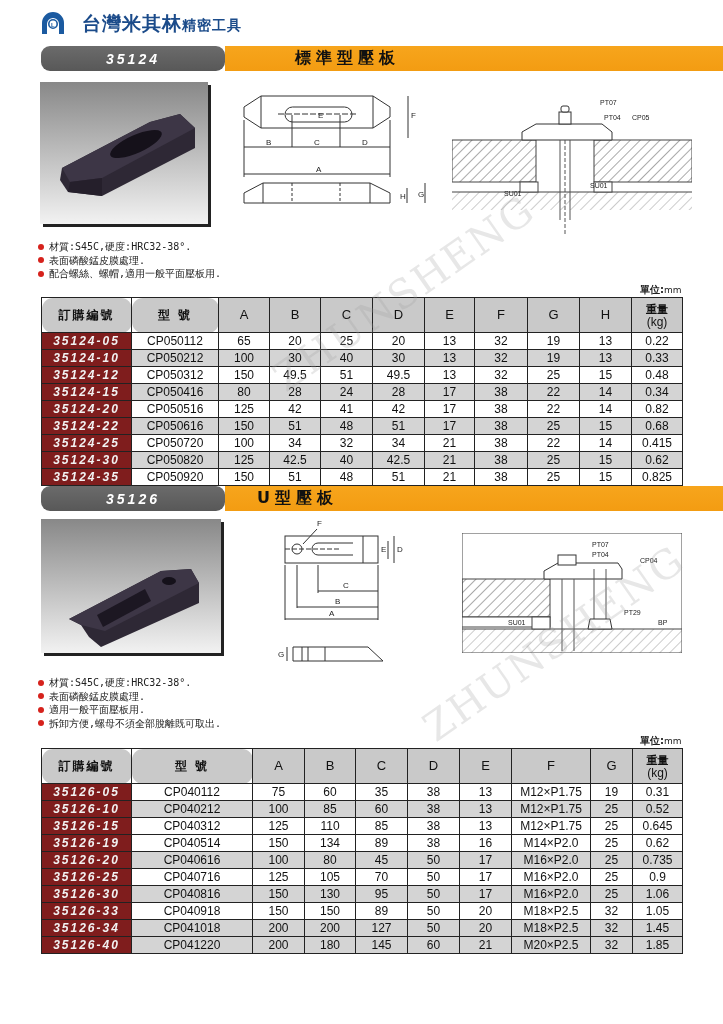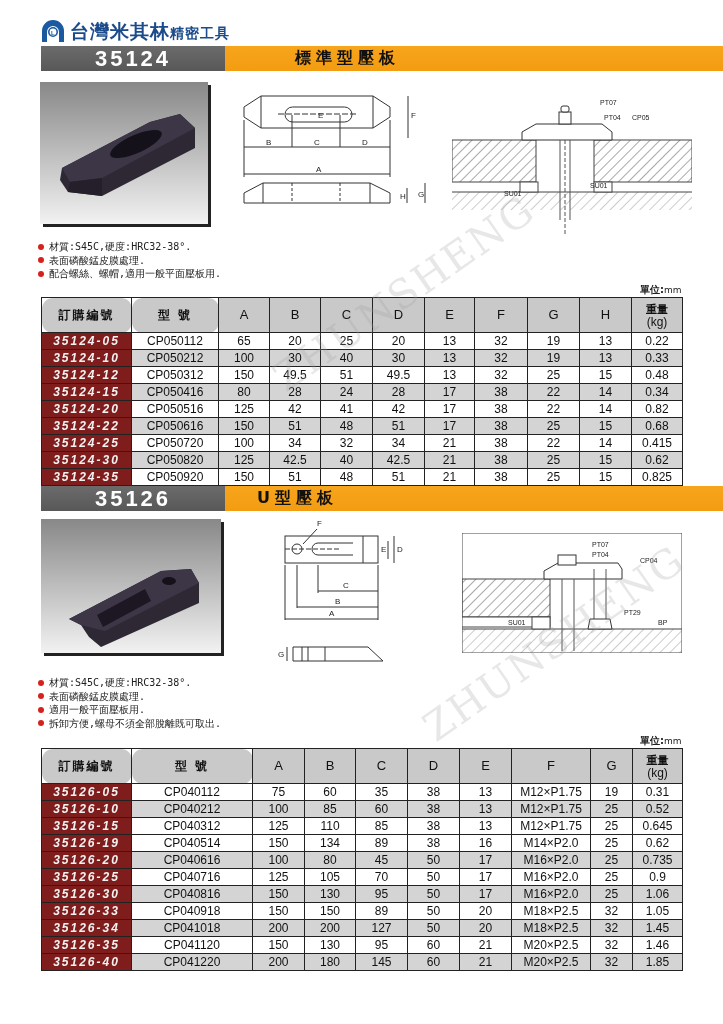--- a/index.html
+++ b/index.html
@@ -1,25 +1,25 @@
 <!DOCTYPE html>
 <html><head>
 <meta charset="utf-8">
 <style>
   html,body{margin:0;padding:0;background:#fff;}
   body{width:723px;height:1024px;position:relative;overflow:hidden;font-family:"Liberation Sans","DejaVu Sans",sans-serif;color:#111;}
   .abs{position:absolute;}
   
-  .brand{left:40px;top:18px;height:28px;display:flex;align-items:center;gap:4px;}
+  .brand{left:40px;top:10px;height:28px;display:flex;align-items:center;gap:16px;}
   .brand-logo{width:26px;height:24px;}
   .brand-name{font-family:"DejaVu Sans",sans-serif;font-size:19px;font-weight:bold;color:#1b4b8a;letter-spacing:1px;}
   .brand-name small{font-size:14px;}
   
   .banner{left:41px;height:25px;display:flex;width:682px;}
-  .banner .code{background:linear-gradient(#6b6b6b,#585858);color:#fff;font-weight:bold;font-size:22px;letter-spacing:3px;display:flex;align-items:center;justify-content:center;}
+  .banner .code{background:linear-gradient(#6b6b6b,#585858);color:#fff;font-style:italic;font-weight:bold;font-size:14px;letter-spacing:3px;display:flex;align-items:center;justify-content:center;border-radius:9px;}
   .banner .title{background:linear-gradient(#f7a51c,#f39c12);flex:1;font-family:"DejaVu Sans",sans-serif;font-size:16px;font-weight:bold;letter-spacing:5px;display:flex;align-items:center;padding-left:70px;color:#111;}
   
   .photo{background:linear-gradient(#888 0%,#b8b8b8 45%,#f2f2f2 100%);box-shadow:3px 3px 0 #222;}
   
   .bullets{left:38px;font-family:"DejaVu Sans Mono","DejaVu Sans",monospace;font-size:10px;line-height:13.5px;color:#222;}
   .bullets div{display:flex;align-items:center;}
   .dot{width:6px;height:6px;border-radius:50%;background:#d6221c;margin-right:5px;display:inline-block;flex:none;}
   .unit{font-family:"DejaVu Sans",sans-serif;font-size:10px;font-weight:bold;color:#222;}
   .unit span{font-weight:normal;font-size:9px;}
   
@@ -510,32 +510,20 @@
         <td>CP041018</td>
         <td>200</td>
         <td>200</td>
         <td>127</td>
         <td>50</td>
         <td>20</td>
         <td>M18×P2.5</td>
         <td>32</td>
         <td>1.45</td>
       </tr>
-      <tr class="w">
-        <td class="ord">35126-35</td>
-        <td>CP041120</td>
-        <td>150</td>
-        <td>130</td>
-        <td>95</td>
-        <td>60</td>
-        <td>21</td>
-        <td>M20×P2.5</td>
-        <td>32</td>
-        <td>1.46</td>
-      </tr>
       <tr class="g">
         <td class="ord">35126-40</td>
         <td>CP041220</td>
         <td>200</td>
         <td>180</td>
         <td>145</td>
         <td>60</td>
         <td>21</td>
         <td>M20×P2.5</td>
         <td>32</td>

